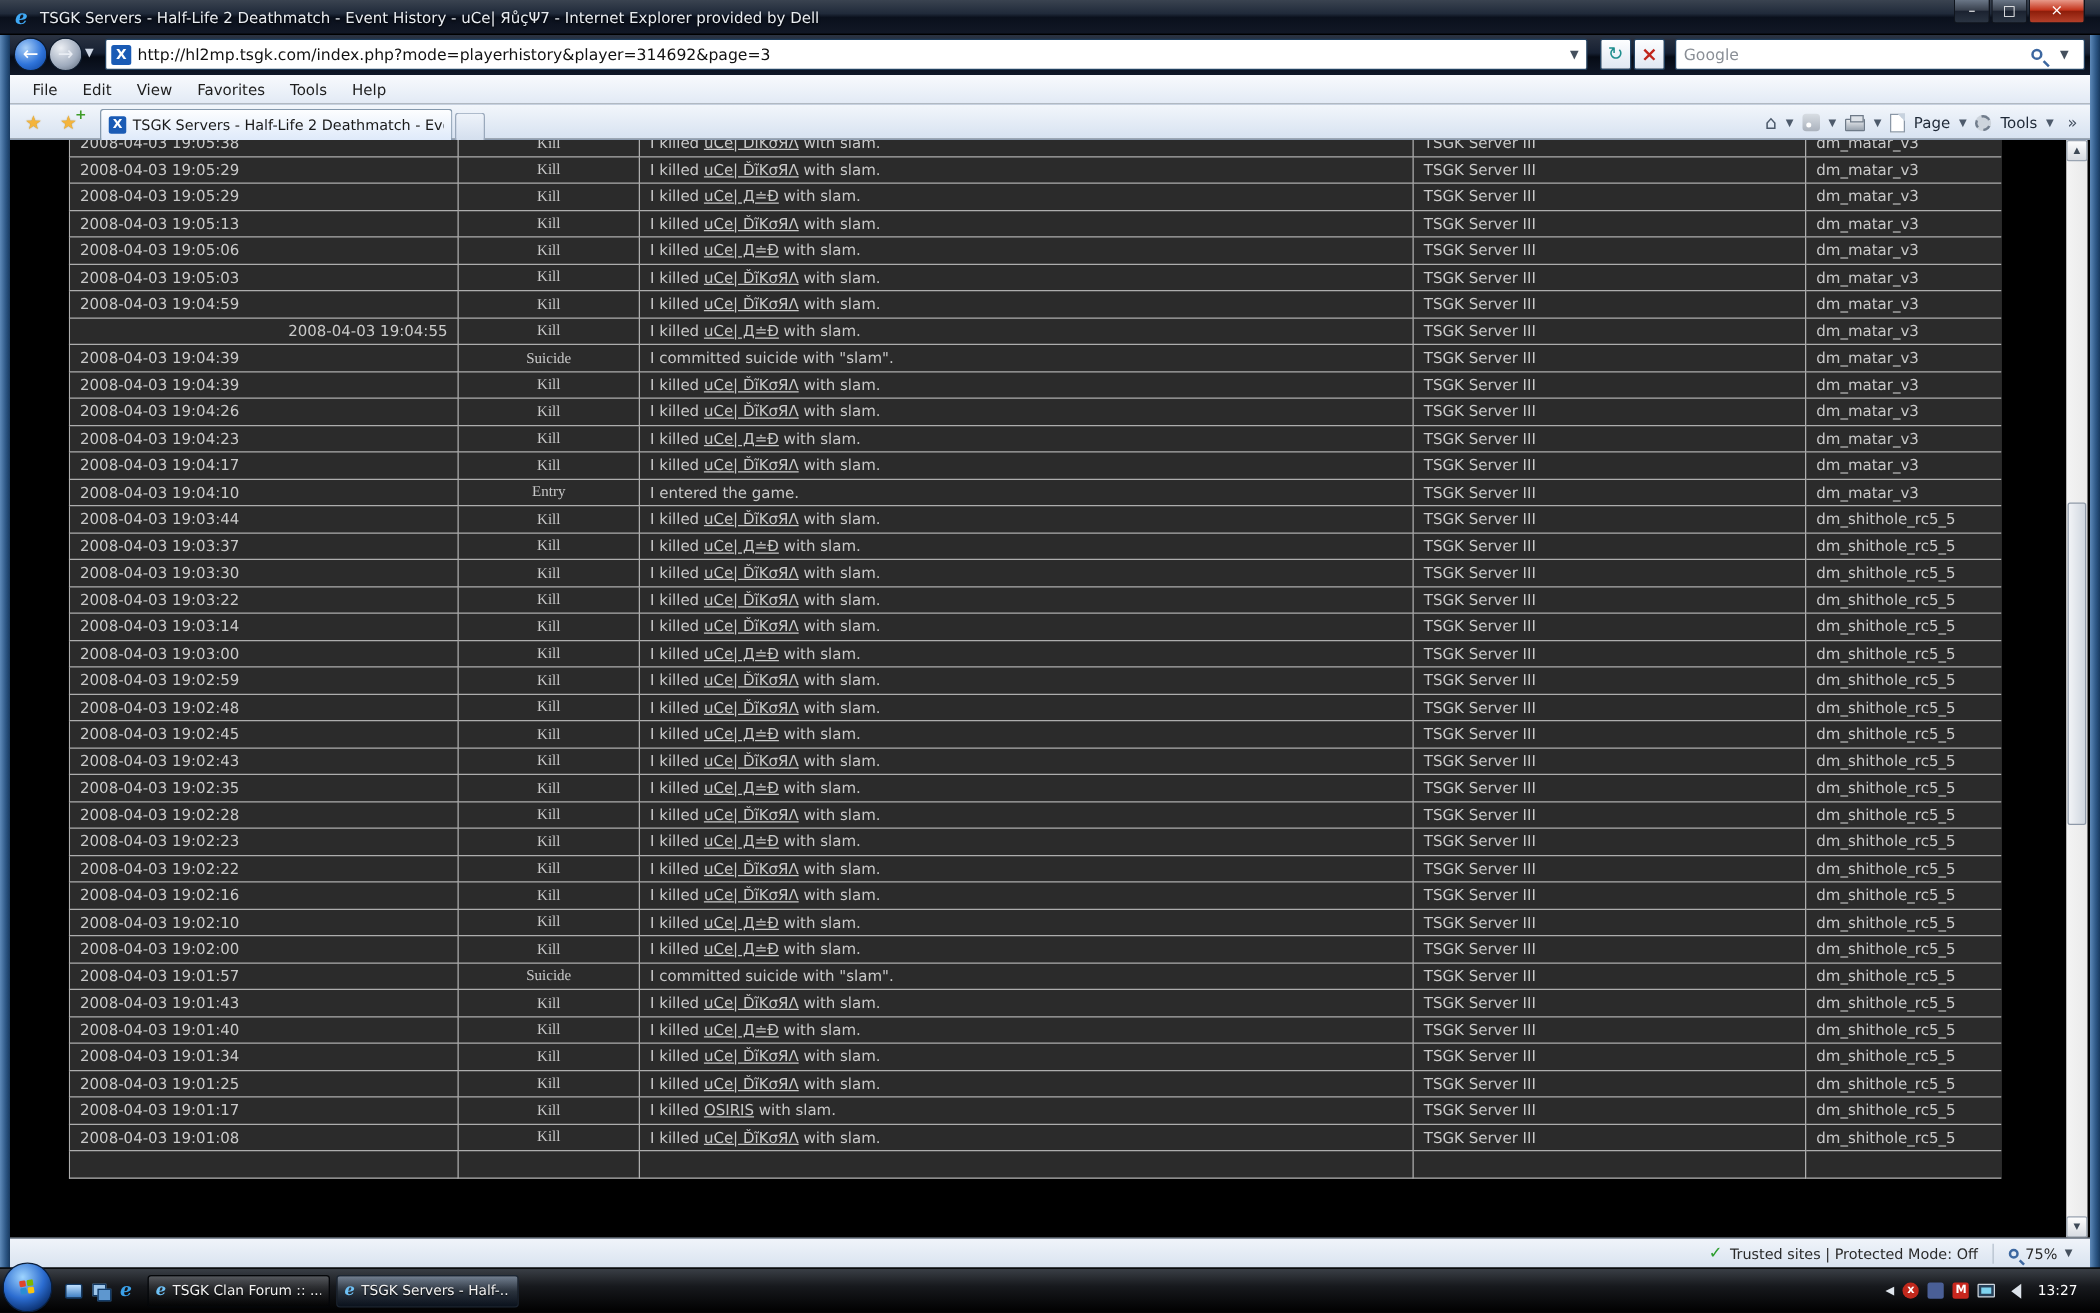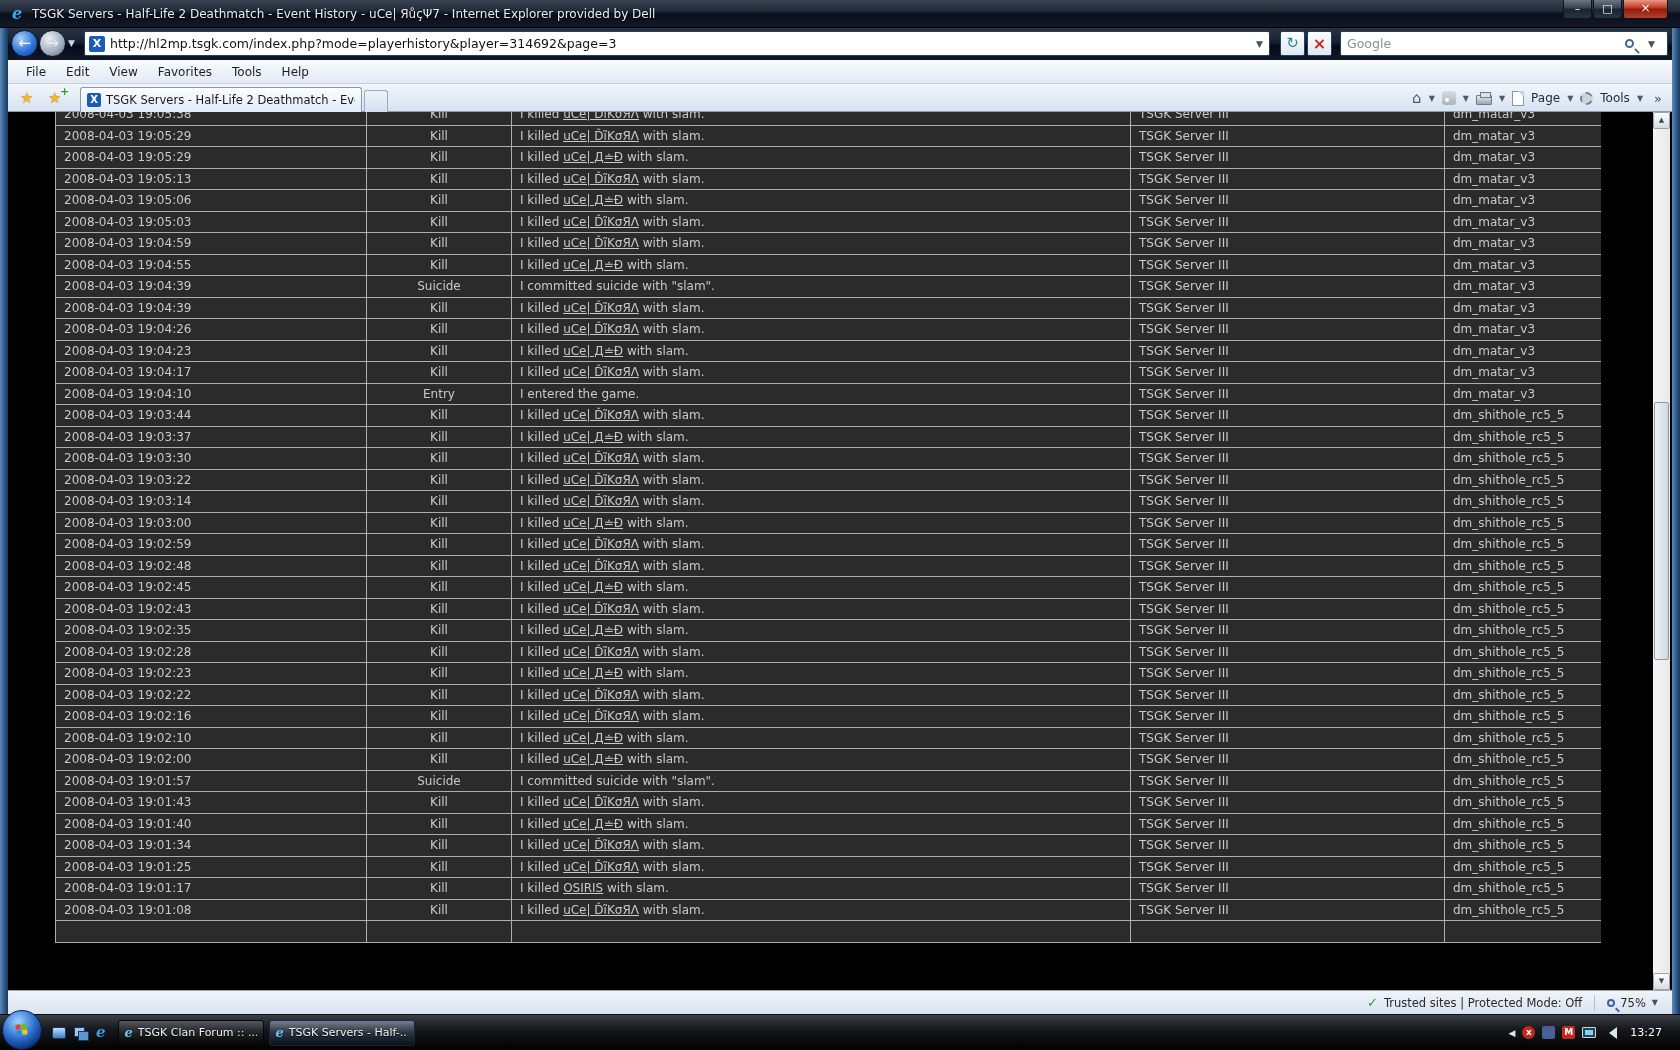--- a/index.html
+++ b/index.html
@@ -76,21 +76,21 @@
 
   
   .side-border { position:absolute; top:28px; width:8px; height:986px;
     background:linear-gradient(90deg,#5d89b8,#2c5684 60%,#17395f); }
   .side-border.left { left:0; } .side-border.right { left:1672px; }
   .content { position:absolute; left:8px; top:112px; width:1664px; height:878px; background:#000; overflow:hidden; }
   .table-viewport { position:absolute; left:47px; top:0; width:1546px; height:877px; overflow:hidden; }
   table.events { border-collapse:collapse; table-layout:fixed; width:1546px; margin-top:-9px;
     background:#2b2b2b; color:#c9c9c9; font-size:12px; }
   table.events td { border:1px solid #aeaeae; height:21.5px; padding:0 8px; overflow:hidden; white-space:nowrap; }
-  td.c-type { text-align:center; }
+  td.c-type { text-align:center;font-family:Liberation Serif, serif; }
   a.player-link { color:#c9c9c9; text-decoration:underline; }
 
   
   .scrollbar { position:absolute; left:1645px; top:0; width:17px; height:878px; background:linear-gradient(90deg,#f4f4f4,#e9e9e9); }
   .scroll-btn { position:absolute; left:0; width:17px; height:17px; background:linear-gradient(#fdfdfd,#d8dce2);
     border:1px solid #9aa4b1; border-radius:2px; font-size:7px; color:#3f4a57; text-align:center; line-height:15px; }
   .scroll-up { top:0; } .scroll-down { bottom:0; }
   .scroll-thumb { position:absolute; left:1px; top:290px; width:15px; height:258px;
     background:linear-gradient(90deg,#f2f4f7,#cfd6df); border:1px solid #8e99a8; border-radius:2px; }
 
@@ -258,21 +258,21 @@
               <td class="c-map" style="width: 157px;">dm_matar_v3</td>
             </tr>
             <tr>
               <td class="c-time" style="width: 311px;">2008-04-03 19:04:59</td>
               <td class="c-type" style="width: 145px;">Kill</td>
               <td class="c-desc" style="width: 619px;">I killed <a class="player-link" href="#">uCe| ĎĩKσЯΛ</a> with slam.</td>
               <td class="c-server" style="width: 314px;">TSGK Server III</td>
               <td class="c-map" style="width: 157px;">dm_matar_v3</td>
             </tr>
             <tr>
-              <td class="c-time" style="width: 311px;">2008-04-03 19:04:55</td>
+              <td class="c-time" style="width: 311px; text-align: right;">2008-04-03 19:04:55</td>
               <td class="c-type" style="width: 145px;">Kill</td>
               <td class="c-desc" style="width: 619px;">I killed <a class="player-link" href="#">uCe| Д≐Đ</a> with slam.</td>
               <td class="c-server" style="width: 314px;">TSGK Server III</td>
               <td class="c-map" style="width: 157px;">dm_matar_v3</td>
             </tr>
             <tr>
               <td class="c-time" style="width: 311px;">2008-04-03 19:04:39</td>
               <td class="c-type" style="width: 145px;">Suicide</td>
               <td class="c-desc" style="width: 619px;">I committed suicide with "slam".</td>
               <td class="c-server" style="width: 314px;">TSGK Server III</td>

